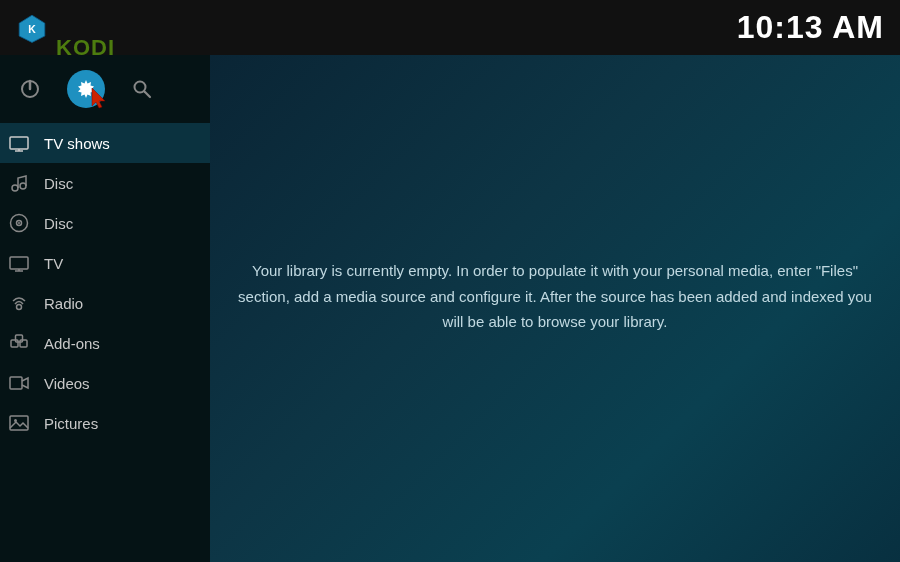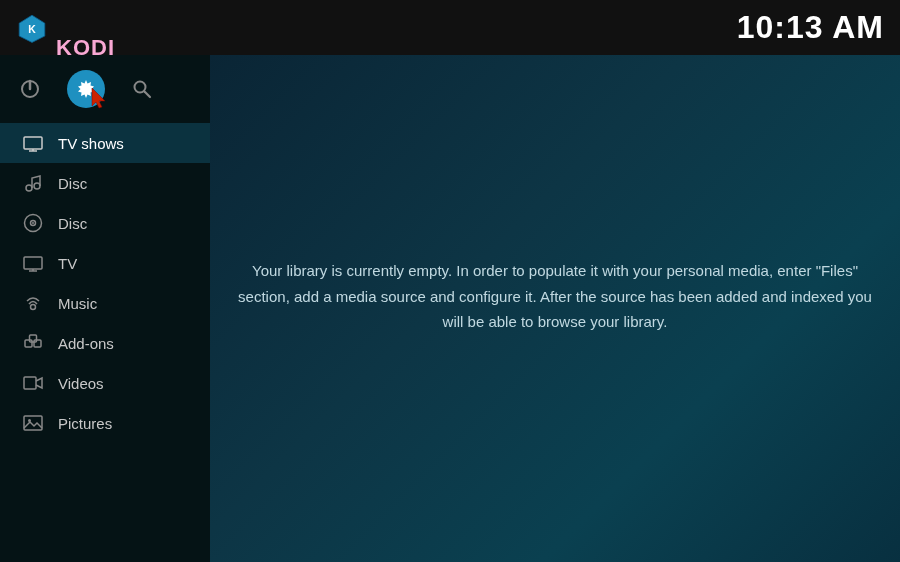--- a/index.html
+++ b/index.html
@@ -31,21 +31,21 @@
       align-items: center;
       gap: 8px;
     }
 
     .kodi-logo {
       width: 32px;
       height: 32px;
     }
 
     .kodi-title {
-      color: #f9a8d4;
+      color: #4d7c0f;
       font-size: 22px;
       font-weight: bold;
       letter-spacing: 1px;
       margin-top: 40px;
     }
 
     .header-time {
       color: #ffffff;
       font-size: 32px;
       font-weight: bold;
@@ -114,21 +114,21 @@
       width: 20px;
       height: 24px;
       z-index: 10;
     }
 
     
     .sidebar-item {
       display: flex;
       align-items: center;
       gap: 14px;
-      padding: 9px 22px;
+      padding: 9px 8px;
       cursor: pointer;
       color: #c8c8c8;
       font-size: 15px;
       font-weight: 500;
     }
 
     .sidebar-item:hover, .sidebar-item.active {
       background: rgba(255,255,255,0.08);
       color: #fff;
     }
@@ -280,21 +280,21 @@
     </div>
 
     <div class="sidebar-item">
       <span class="menu-icon">
         <svg width="20" height="20" viewBox="0 0 20 20">
             <path d="M4,8 Q10,2 16,8" fill="none" stroke="#888" stroke-width="1.5"></path>
             <path d="M6,11 Q10,6 14,11" fill="none" stroke="#888" stroke-width="1.5"></path>
             <circle cx="10" cy="14" r="2.5" fill="none" stroke="#888" stroke-width="1.5"></circle>
           </svg>
       </span>
-      <span>Music</span>
+      <span>Radio</span>
     </div>
 
     <div class="sidebar-item">
       <span class="menu-icon">
         <svg width="20" height="20" viewBox="0 0 20 20">
             <rect x="2" y="7" width="7" height="7" rx="1" fill="none" stroke="#888" stroke-width="1.5"></rect>
             <rect x="11" y="7" width="7" height="7" rx="1" fill="none" stroke="#888" stroke-width="1.5"></rect>
             <rect x="6.5" y="2" width="7" height="7" rx="1" fill="none" stroke="#888" stroke-width="1.5"></rect>
           </svg>
       </span>

